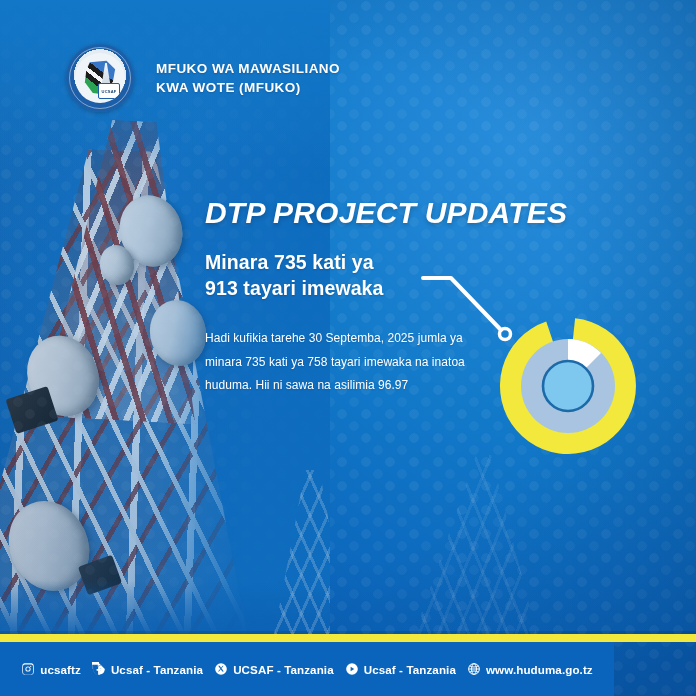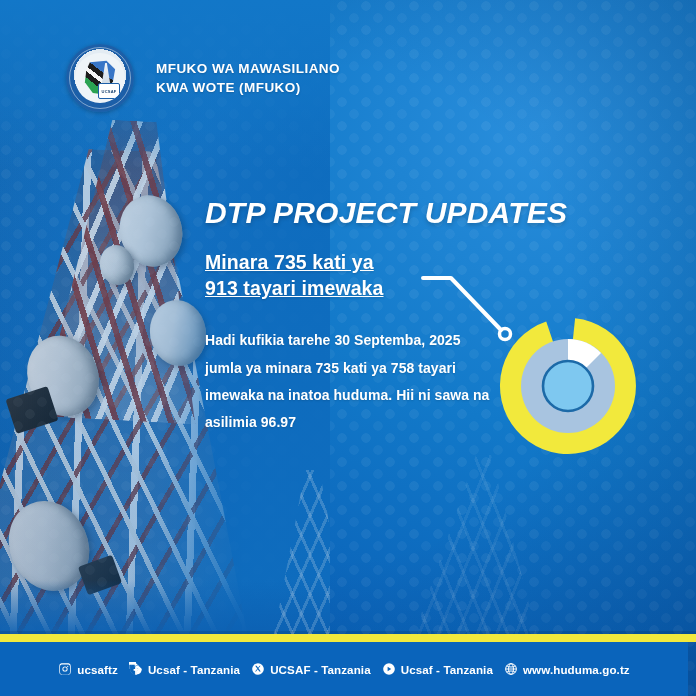--- a/index.html
+++ b/index.html
@@ -159,48 +159,47 @@
   .title{
     color:#ffffff;font-weight:bold;font-size:30px;letter-spacing:.2px;
     line-height:1.1;text-shadow:0 2px 4px rgba(0,0,0,.22);
     margin:0 0 20px 0;
     font-style:italic;
   }
   .subhead{
     color:#ffffff;font-weight:bold;font-size:19.5px;line-height:1.34;
     letter-spacing:.1px;margin:0;width:215px;
     text-shadow:0 1px 2px rgba(0,0,0,.18);
-    text-decoration:underline;
   }
   .bignum{
     color:#f2ec3e;font-weight:bold;font-size:33px;letter-spacing:.3px;
     margin:4px 0 0 0;line-height:1.1;
     text-shadow:0 2px 3px rgba(0,0,0,.2);
   }
   .body-copy{
-    color:#ffffff;font-weight:bold;font-size:14px;line-height:1.95;
+    color:#ffffff;font-weight:normal;font-size:12px;line-height:1.95;
     letter-spacing:.05px;margin:26px 0 12px 0;width:288px;
     text-shadow:0 1px 2px rgba(0,0,0,.15);
   }
 
   
   .leader{position:absolute;left:415px;top:262px;z-index:61;}
   .donut-wrap{position:absolute;left:498px;top:306px;width:146px;height:160px;z-index:60;}
 
   
   .yellow-band{
     position:absolute;left:0;bottom:54px;width:696px;height:8px;
     background:#f2e93c;z-index:70;
   }
   .yellow-band-shade{
     position:absolute;left:0;bottom:62px;width:696px;height:3px;
     background:rgba(0,0,0,.10);z-index:70;
   }
   .footer{
-    position:absolute;left:0;bottom:0;width:688px;height:54px;
+    position:absolute;left:0;bottom:0;width:614px;height:54px;
     background:#0a64bb;z-index:71;
     display:flex;align-items:center;justify-content:center;
   }
   .social-row{display:flex;align-items:center;gap:11px;}
   .social{display:flex;align-items:center;gap:5px;}
   .social .label{
     color:#ffffff;font-size:11.6px;font-weight:bold;letter-spacing:.1px;white-space:nowrap;
   }
   .sicon{
     width:14px;height:14px;display:inline-flex;align-items:center;justify-content:center;

